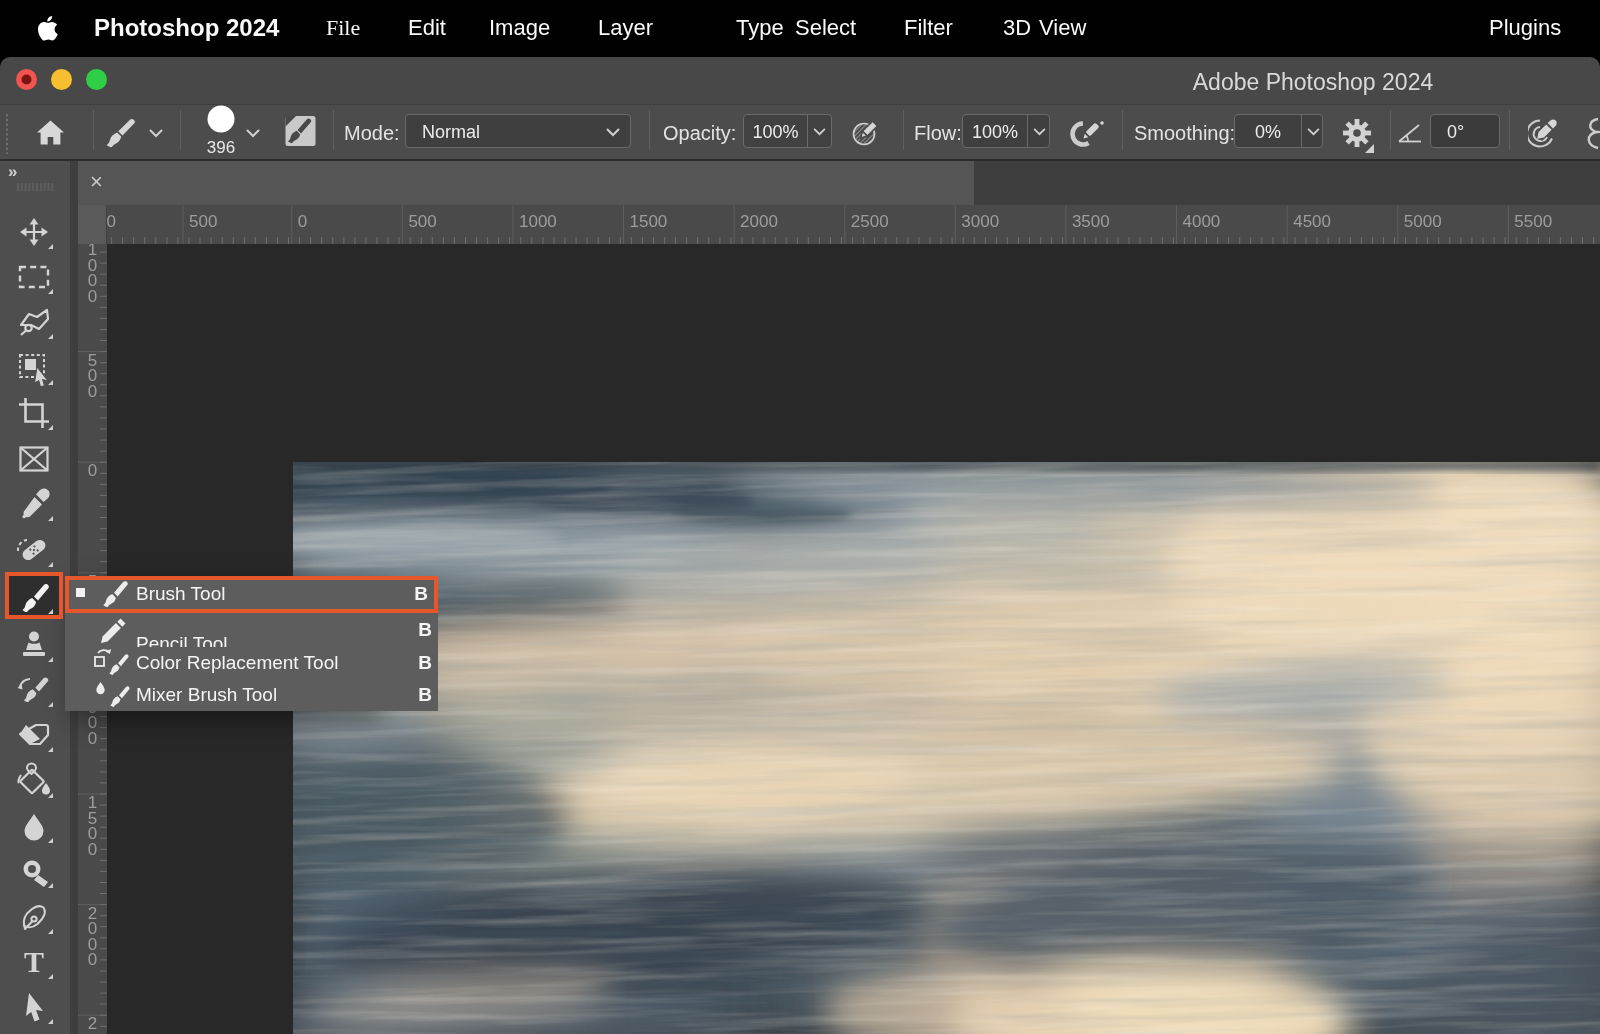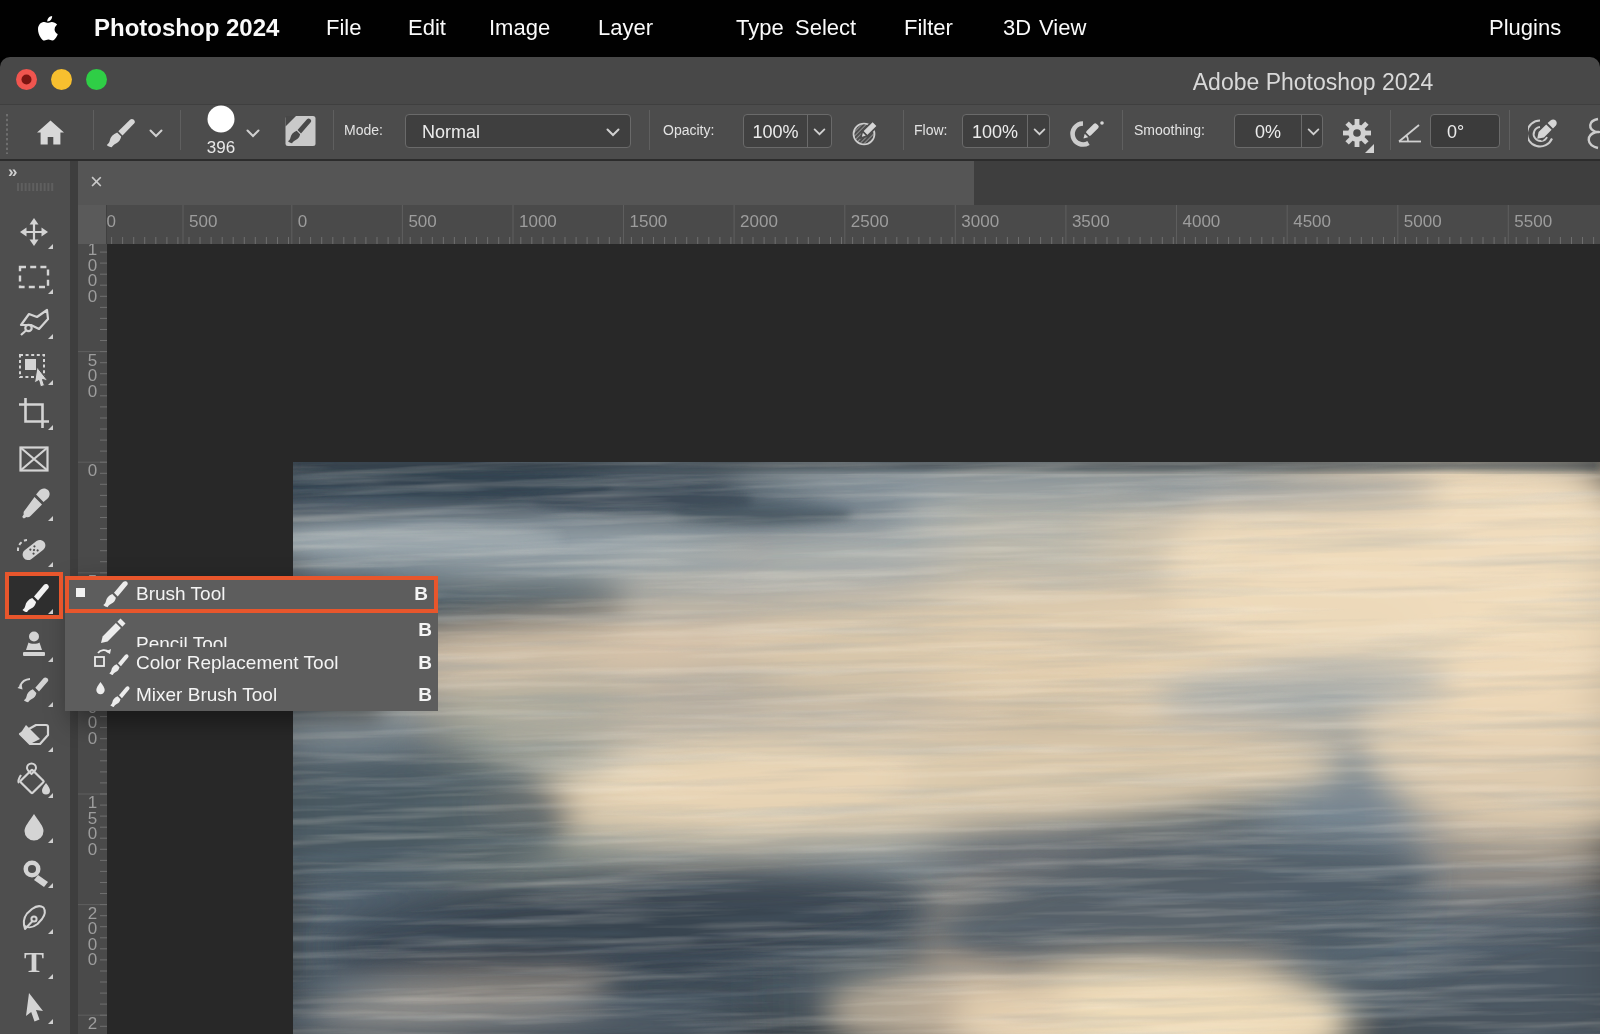--- a/index.html
+++ b/index.html
@@ -6,21 +6,21 @@
 html,body { width:1600px; height:1034px; overflow:hidden; background:#000; }
 body { font-family:"Liberation Sans", sans-serif; position:relative; }
 .abs { position:absolute; }
 #menubar { left:0; top:0; width:1600px; height:57px; background:#010101; }
 #menubar .mi { position:absolute; top:15px; font-size:22px; color:#fafafa; }
 #titlebar { left:0; top:57px; width:1600px; height:47px; background:#484848; border-radius:10px 10px 0 0; }
 .tl { position:absolute; top:69px; width:21px; height:21px; border-radius:50%; }
 #titletext { position:absolute; top:69px; left:1188px; width:250px; text-align:center; color:#d9d9d9; font-size:23px; }
 #optbar { left:0; top:104px; width:1600px; height:57px; background:#4c4c4c; border-top:1px solid #3f3f3f; border-bottom:2px solid #2c2c2c; color:#e0e0e0;}
 .sep { position:absolute; top:5px; width:1px; height:40px; background:#5f5f5f; }
-.olabel { position:absolute; top:17px; font-size:14px; color:#e3e3e3; }
+.olabel { position:absolute; top:17px; font-size:20px; color:#e3e3e3; }
 .obox { position:absolute; top:9px; height:34px; background:#414141; border:1px solid #6a6a6a; border-radius:4px; color:#ececec; font-size:18px; }
 #tabrow { left:70px; top:161px; width:1530px; height:44px; background:#3e3e3e; }
 #tab { position:absolute; left:8px; top:0px; width:896px; height:44px; background:#555555; color:#f2f2f2; font-weight:bold; font-size:22px; }
 #rulerH { left:78px; top:205px; width:1522px; height:39px; background:#4a4a4a; }
 #rulerV { left:78px; top:244px; width:29px; height:790px; background:#4a4a4a; }
 #rcorner { left:78px; top:205px; width:29px; height:39px; background:#5a5a5a; border-right:1px solid #404040;}
 #toolbar { left:0px; top:161px; width:70px; height:873px; background:#4e4e4e; }
 #toolgap { left:70px; top:161px; width:8px; height:873px; background:#3e3e3e; }
 #canvas { left:107px; top:244px; width:1493px; height:790px; background:#282828; }
 #water { position:absolute; left:186px; top:218px; width:1307px; height:572px; }
@@ -31,21 +31,21 @@
 #toolhl { left:5px; top:572px; width:58px; height:47px; border:4px solid #e8562c; background:#2e2e2e; }
 svg { display:block; position:absolute; }
 </style>
 </head>
 <body>
 <div class="abs" id="menubar">
   <svg style="left:36px;top:15px" width="22" height="27" viewBox="0 0 22 27">
     <path fill="#fff" d="M15.8 6.9c-1.7 0-3 .9-3.9.9-.9 0-2.1-.9-3.6-.9C5.2 6.9 2 9.4 2 14.2c0 3 1.2 6.2 2.6 8.2 1.2 1.7 2.3 3.2 3.8 3.2 1.5 0 2.1-1 4-1s2.4 1 4 1 2.7-1.5 3.7-3c1.2-1.7 1.6-3.4 1.7-3.5-.1 0-3.2-1.2-3.2-4.8 0-3 2.5-4.4 2.6-4.5-1.4-2.1-3.6-2.9-5.4-2.9zM14.9 4.8c.8-1 1.4-2.4 1.2-3.8-1.2 0-2.7.8-3.5 1.8-.8.9-1.5 2.3-1.3 3.7 1.4.1 2.8-.7 3.6-1.7z"></path>
   </svg>
   <div class="mi" style="left:94px;top:14px;font-weight:bold;font-size:24px;">Photoshop 2024</div>
-  <div class="mi" style="left:326px;">File</div>
+  <div class="mi" style="left:326px;font-family:Liberation Serif, serif;">File</div>
   <div class="mi" style="left:408px;">Edit</div>
   <div class="mi" style="left:489px;">Image</div>
   <div class="mi" style="left:598px;">Layer</div>
   <div class="mi" style="left:736px;">Type</div>
   <div class="mi" style="left:795px;">Select</div>
   <div class="mi" style="left:904px;">Filter</div>
   <div class="mi" style="left:1003px;">3D</div>
   <div class="mi" style="left:1039px;">View</div>
   <div class="mi" style="left:1489px;">Plugins</div>
 </div>

